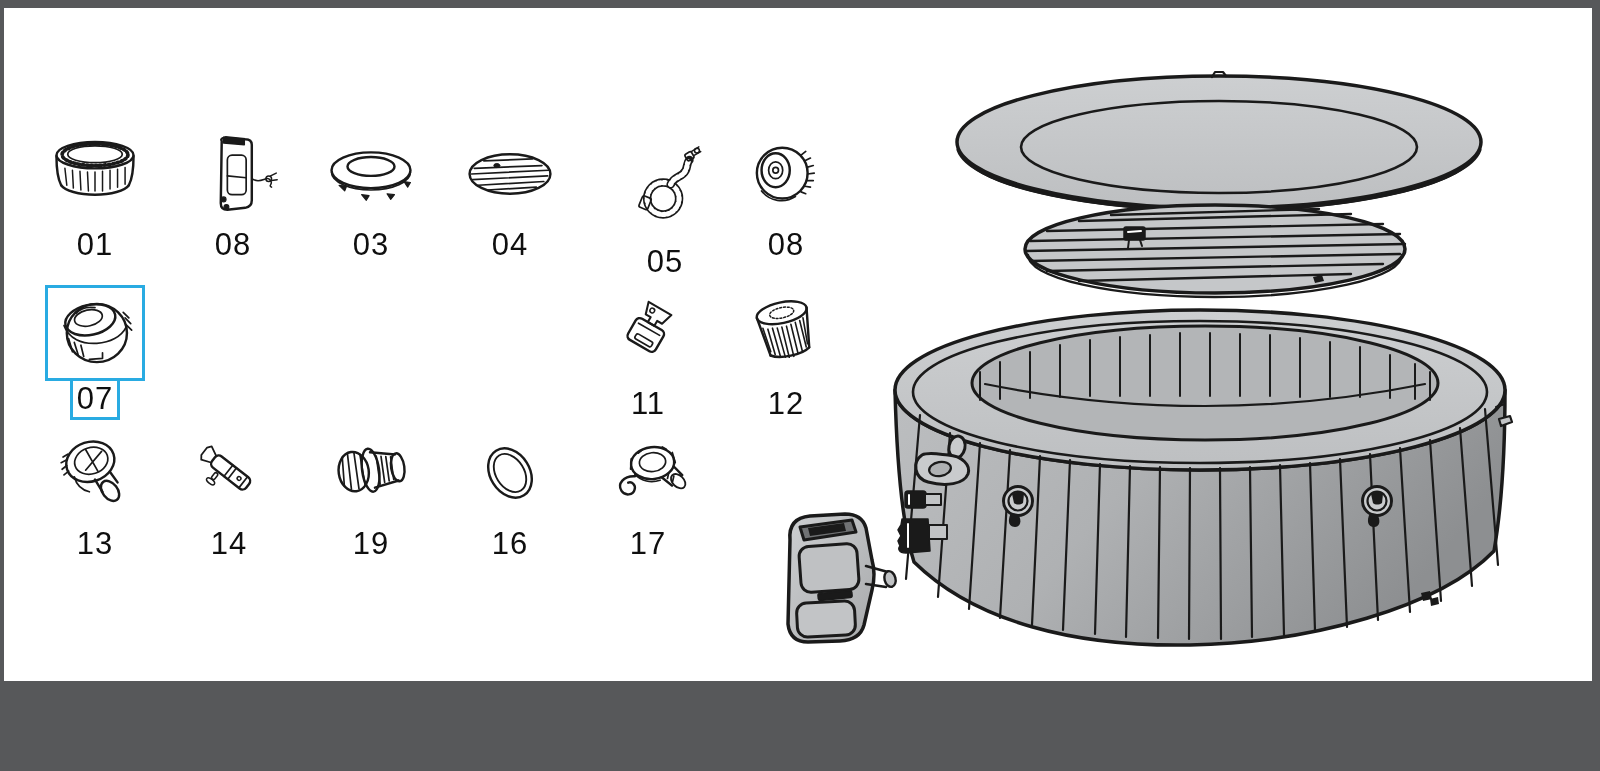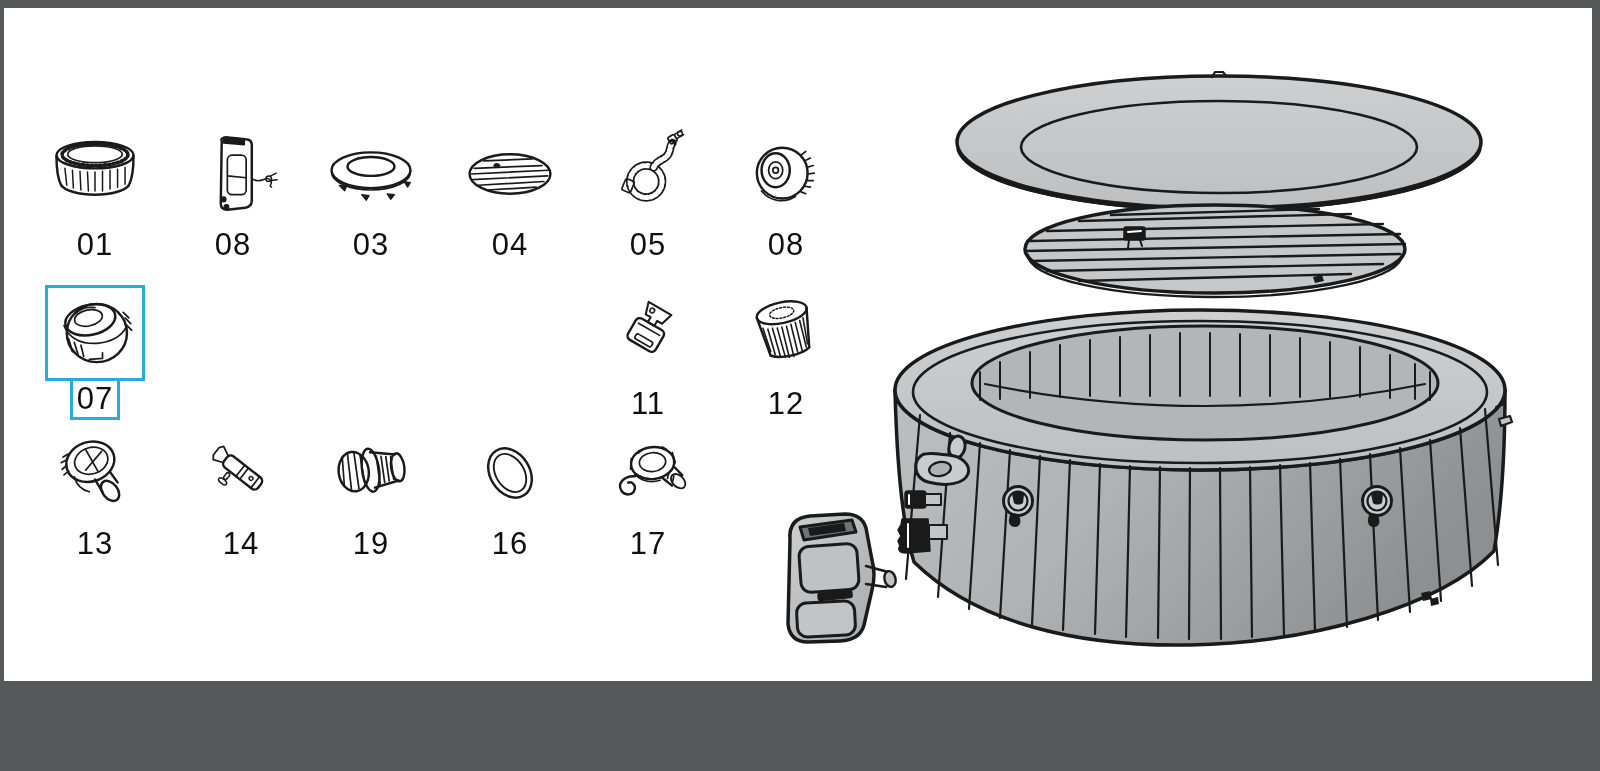--- a/index.html
+++ b/index.html
@@ -69,21 +69,21 @@
     <div class="thumb">
       <svg class="picon" viewBox="0 0 100 100">
         <ellipse cx="50" cy="50" rx="43" ry="21"></ellipse>
         <path style="stroke-width:1.8" d="M22 36 L74 34 M12 44 L84 41 M9 50 L91 46 M10 56 L90 52 M16 62 L86 58 M26 67 L78 64"></path>
         <ellipse cx="36" cy="41" rx="3.2" ry="2.2" style="fill:#1a1a1a;stroke-width:1"></ellipse>
       </svg>
     </div>
     <figcaption class="plabel">04</figcaption>
   </figure>
 
-  <figure class="cell" style="left:575px;top:118px;margin:0">
+  <figure class="cell" style="left:575px;top:118px;margin:17px">
     <div class="thumb">
       <svg class="picon" viewBox="0 0 100 100">
         <circle cx="48" cy="58" r="17" style="stroke-width:9"></circle>
         <circle cx="48" cy="58" r="17" style="stroke:#fff;stroke-width:5.5;stroke-dasharray:1.8 3.2"></circle>
         <path d="M56 43 C60 34 68 36 72 28 C74 24 73 20 76 17" style="stroke-width:9"></path>
         <path d="M56 43 C60 34 68 36 72 28 C74 24 73 20 76 17" style="stroke:#fff;stroke-width:5.5;stroke-dasharray:1.8 3.2"></path>
         <rect x="72" y="9" width="8" height="8" rx="2" transform="rotate(-30 76 13)" style="stroke-width:1.8"></rect>
         <path style="stroke-width:1.6" d="M78 8 L86 3 M81 12 L88 8"></path>
         <circle cx="84" cy="7" r="2.6" style="stroke-width:1.6"></circle>
         <rect x="24" y="56" width="10" height="13" rx="2" transform="rotate(22 29 62)" style="stroke-width:1.8"></rect>
@@ -162,21 +162,21 @@
         <path style="stroke-width:1.8" d="M40 25 L53 48 M57 27 L40 47"></path>
         <path style="stroke-width:1.8" d="M21 30 L16 33 M20 36 L14 39 M20 42 L15 46 M22 48 L17 52"></path>
         <path d="M50 57 L58 70 M66 49 L74 60"></path>
         <ellipse cx="66" cy="69" rx="8" ry="12" transform="rotate(-38 66 69)"></ellipse>
         <path style="stroke-width:1.8" d="M28 54 C30 62 36 68 44 70"></path>
       </svg>
     </div>
     <figcaption class="plabel">13</figcaption>
   </figure>
 
-  <figure class="cell" style="left:168px;top:417px;margin:0">
+  <figure class="cell" style="left:156px;top:417px;margin:0">
     <div class="thumb">
       <svg class="picon" viewBox="0 0 100 100">
         <g transform="rotate(38 50 50)">
           <rect x="28" y="41" width="46" height="15" rx="5"></rect>
           <path style="stroke-width:1.9" d="M28 44 L18 39 M28 53 L18 57 M18 39 L15 43 L15 53 L18 57"></path>
           <path style="stroke-width:1.8" d="M48 41 L48 56 M53 41 L53 56 M68 41 L68 56"></path>
           <circle cx="62" cy="48" r="2" style="stroke-width:1.6"></circle>
           <rect x="38" y="58" width="4" height="8" rx="2" style="stroke-width:1.6"></rect>
           <ellipse cx="40" cy="69" rx="5" ry="2.5" style="stroke-width:1.6"></ellipse>
         </g>

